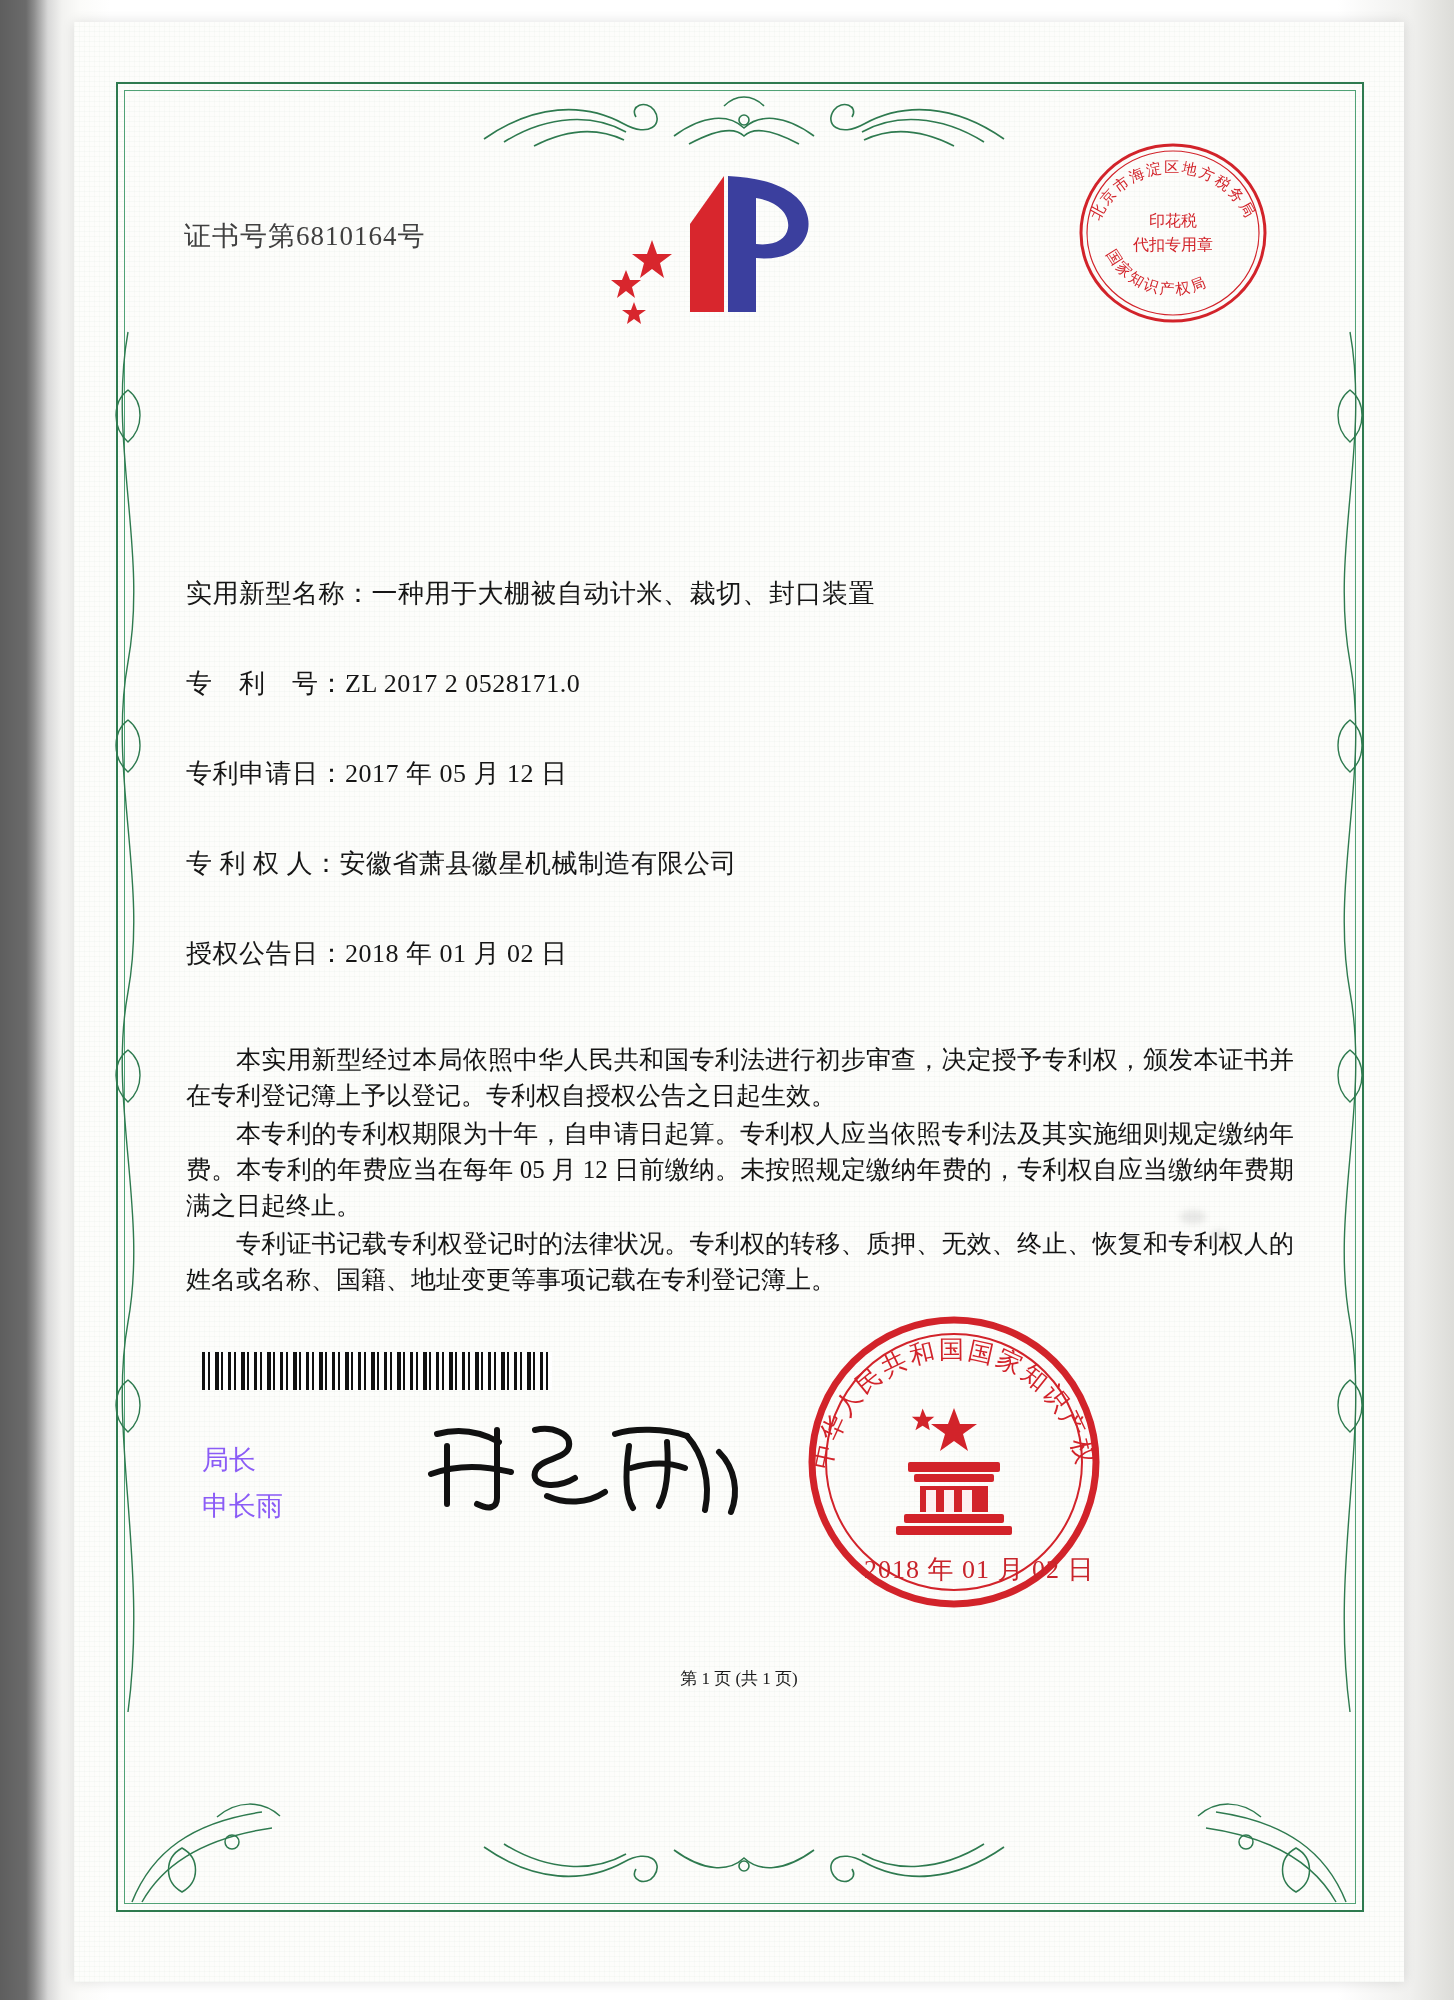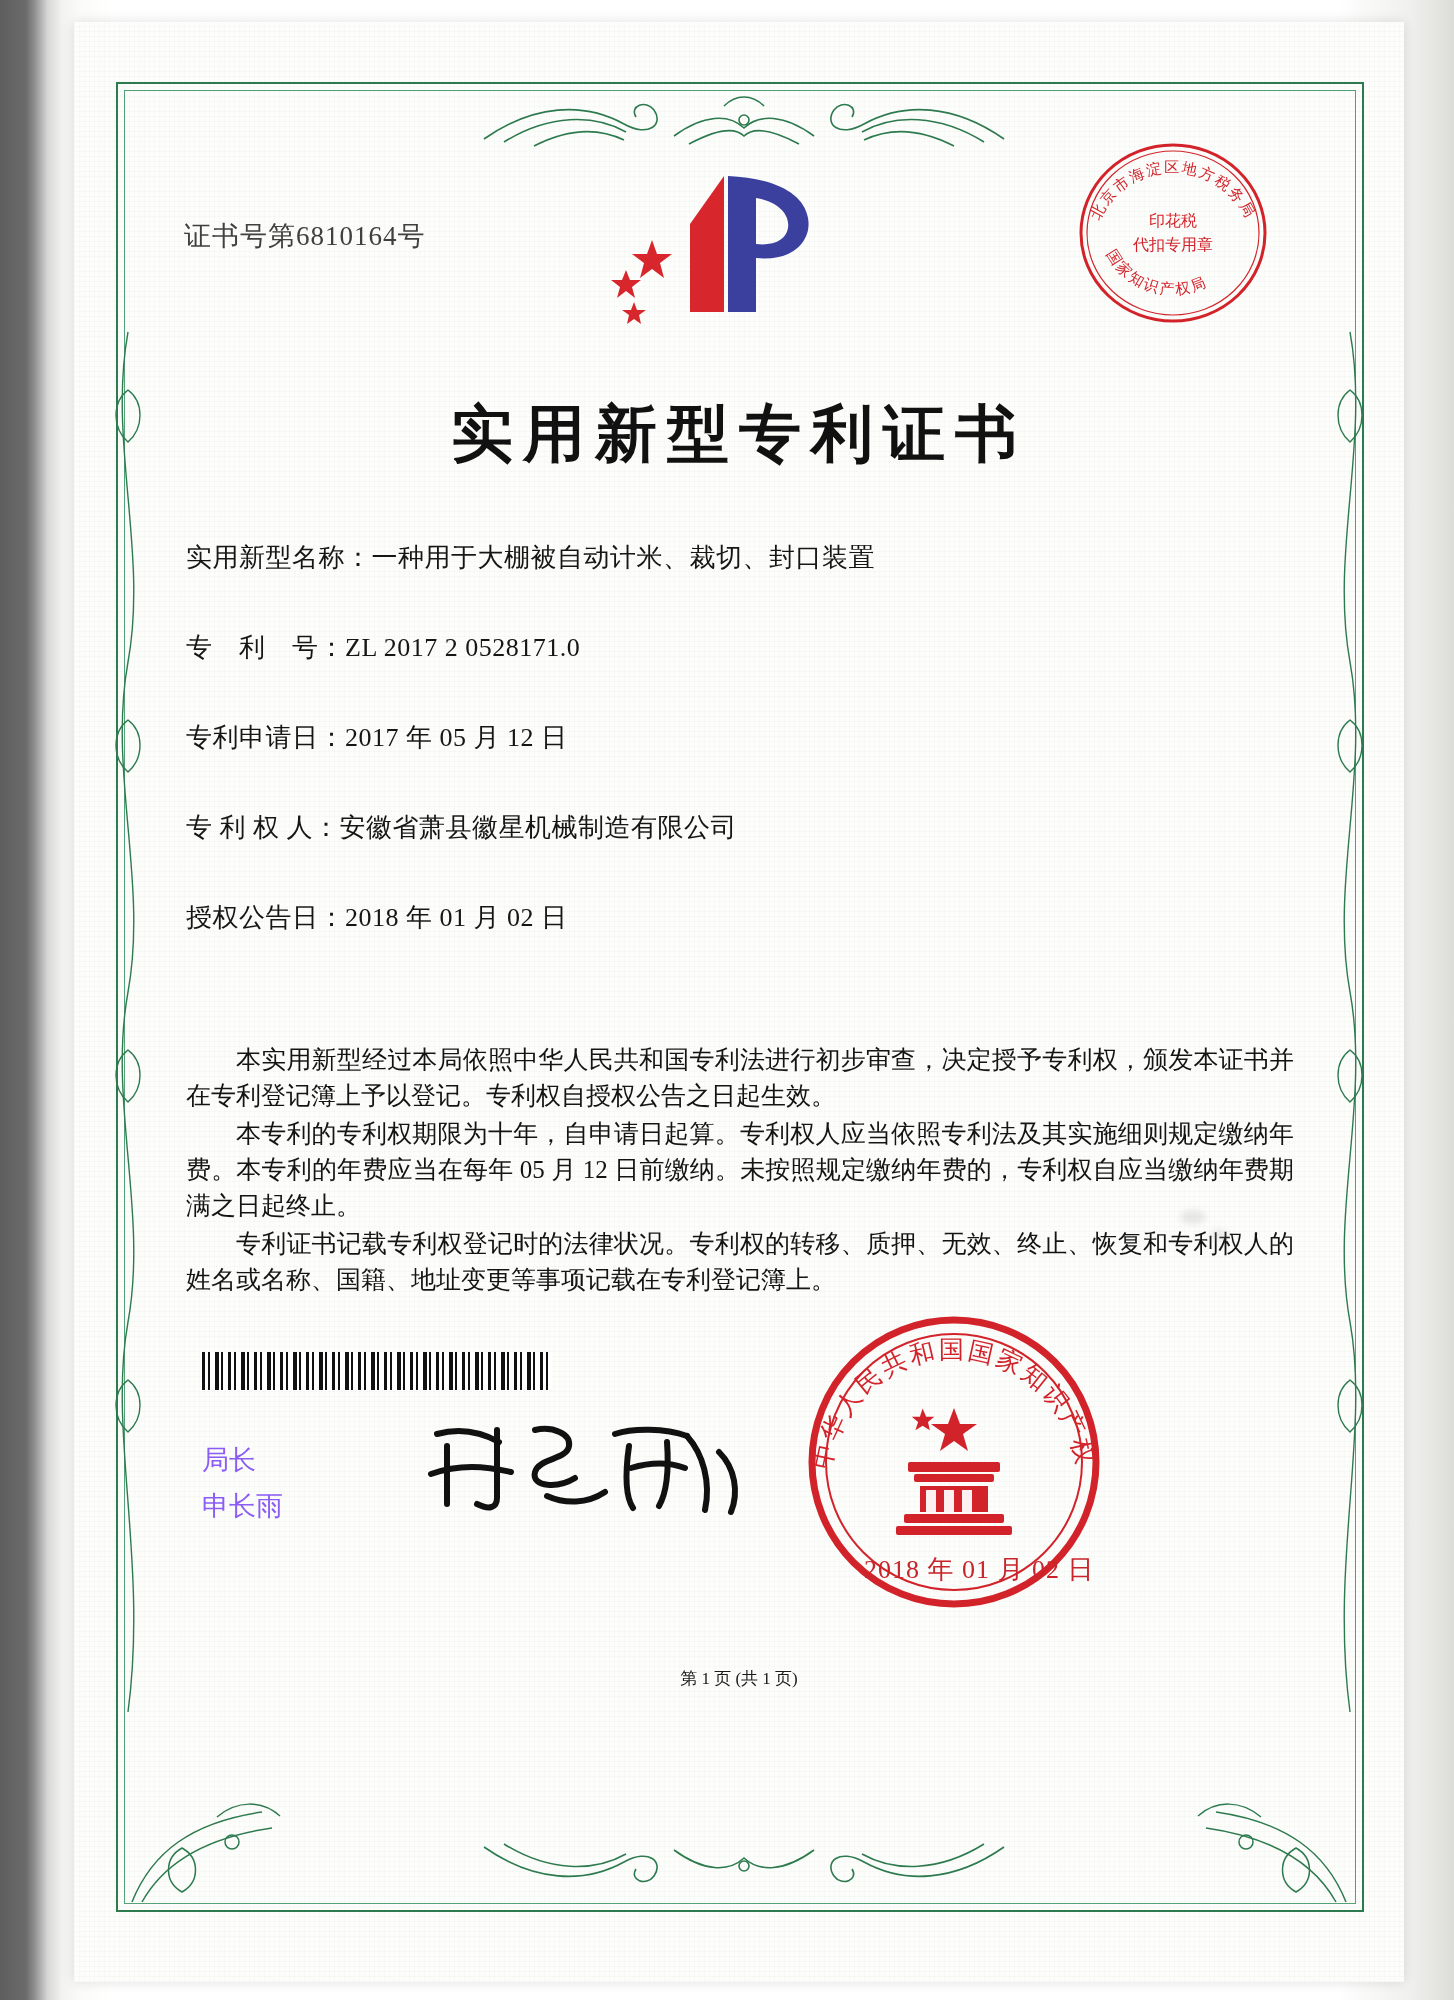--- a/index.html
+++ b/index.html
@@ -112,21 +112,21 @@
     left: 1000px;
     top: 112px;
     width: 198px;
     height: 198px;
   }
 
   
   .fields {
     position: absolute;
     left: 112px;
-    top: 518px;
+    top: 554px;
     width: 1120px;
   }
   .field {
     font-size: 26px;
     color: #161616;
     margin-bottom: 55px;
     white-space: nowrap;
   }
   .field .label {
     letter-spacing: 0.5px;
@@ -331,21 +331,20 @@
             <textPath href="#arcTop" startOffset="8%">北京市海淀区地方税务局</textPath>
           </text>
           <text font-size="15" fill="#d2232a" font-family="'DejaVu Serif',serif" letter-spacing="2">
             <textPath href="#arcBot" startOffset="10%">国家知识产权局</textPath>
           </text>
           <text x="99" y="92" text-anchor="middle" font-size="16" fill="#d2232a" font-family="'DejaVu Serif',serif">印花税</text>
           <text x="99" y="116" text-anchor="middle" font-size="16" fill="#d2232a" font-family="'DejaVu Serif',serif">代扣专用章</text>
         </svg>
       </div>
 
-      <div class="title">实用新型专利证书</div>
 
       <div class="fields">
         <div class="field">
           <span class="label">实用新型名称：</span><span class="value">一种用于大棚被自动计米、裁切、封口装置</span>
         </div>
         <div class="field">
           <span class="label">专　利　号：</span><span class="value">ZL 2017 2 0528171.0</span>
         </div>
         <div class="field">
           <span class="label">专利申请日：</span><span class="value">2017 年 05 月 12 日</span>

